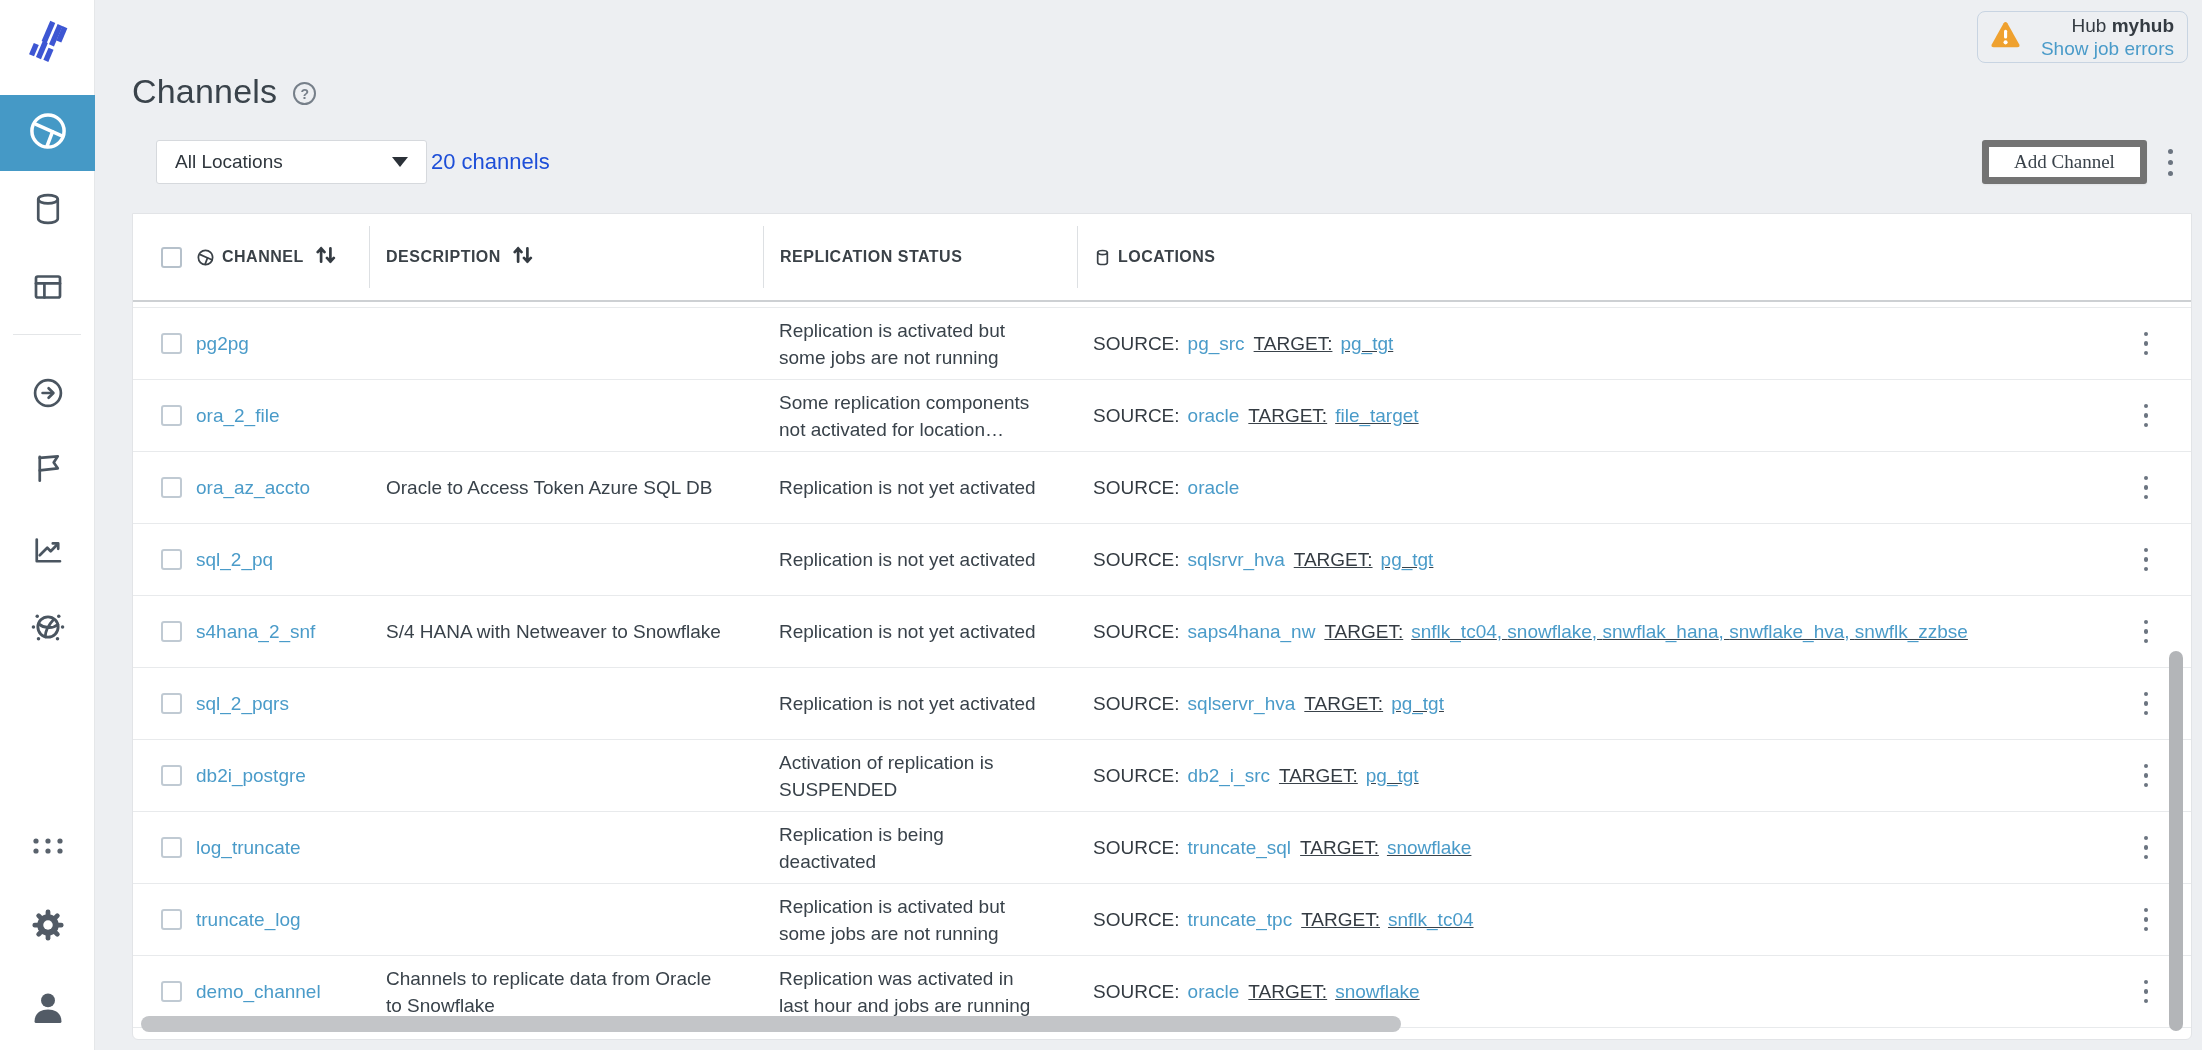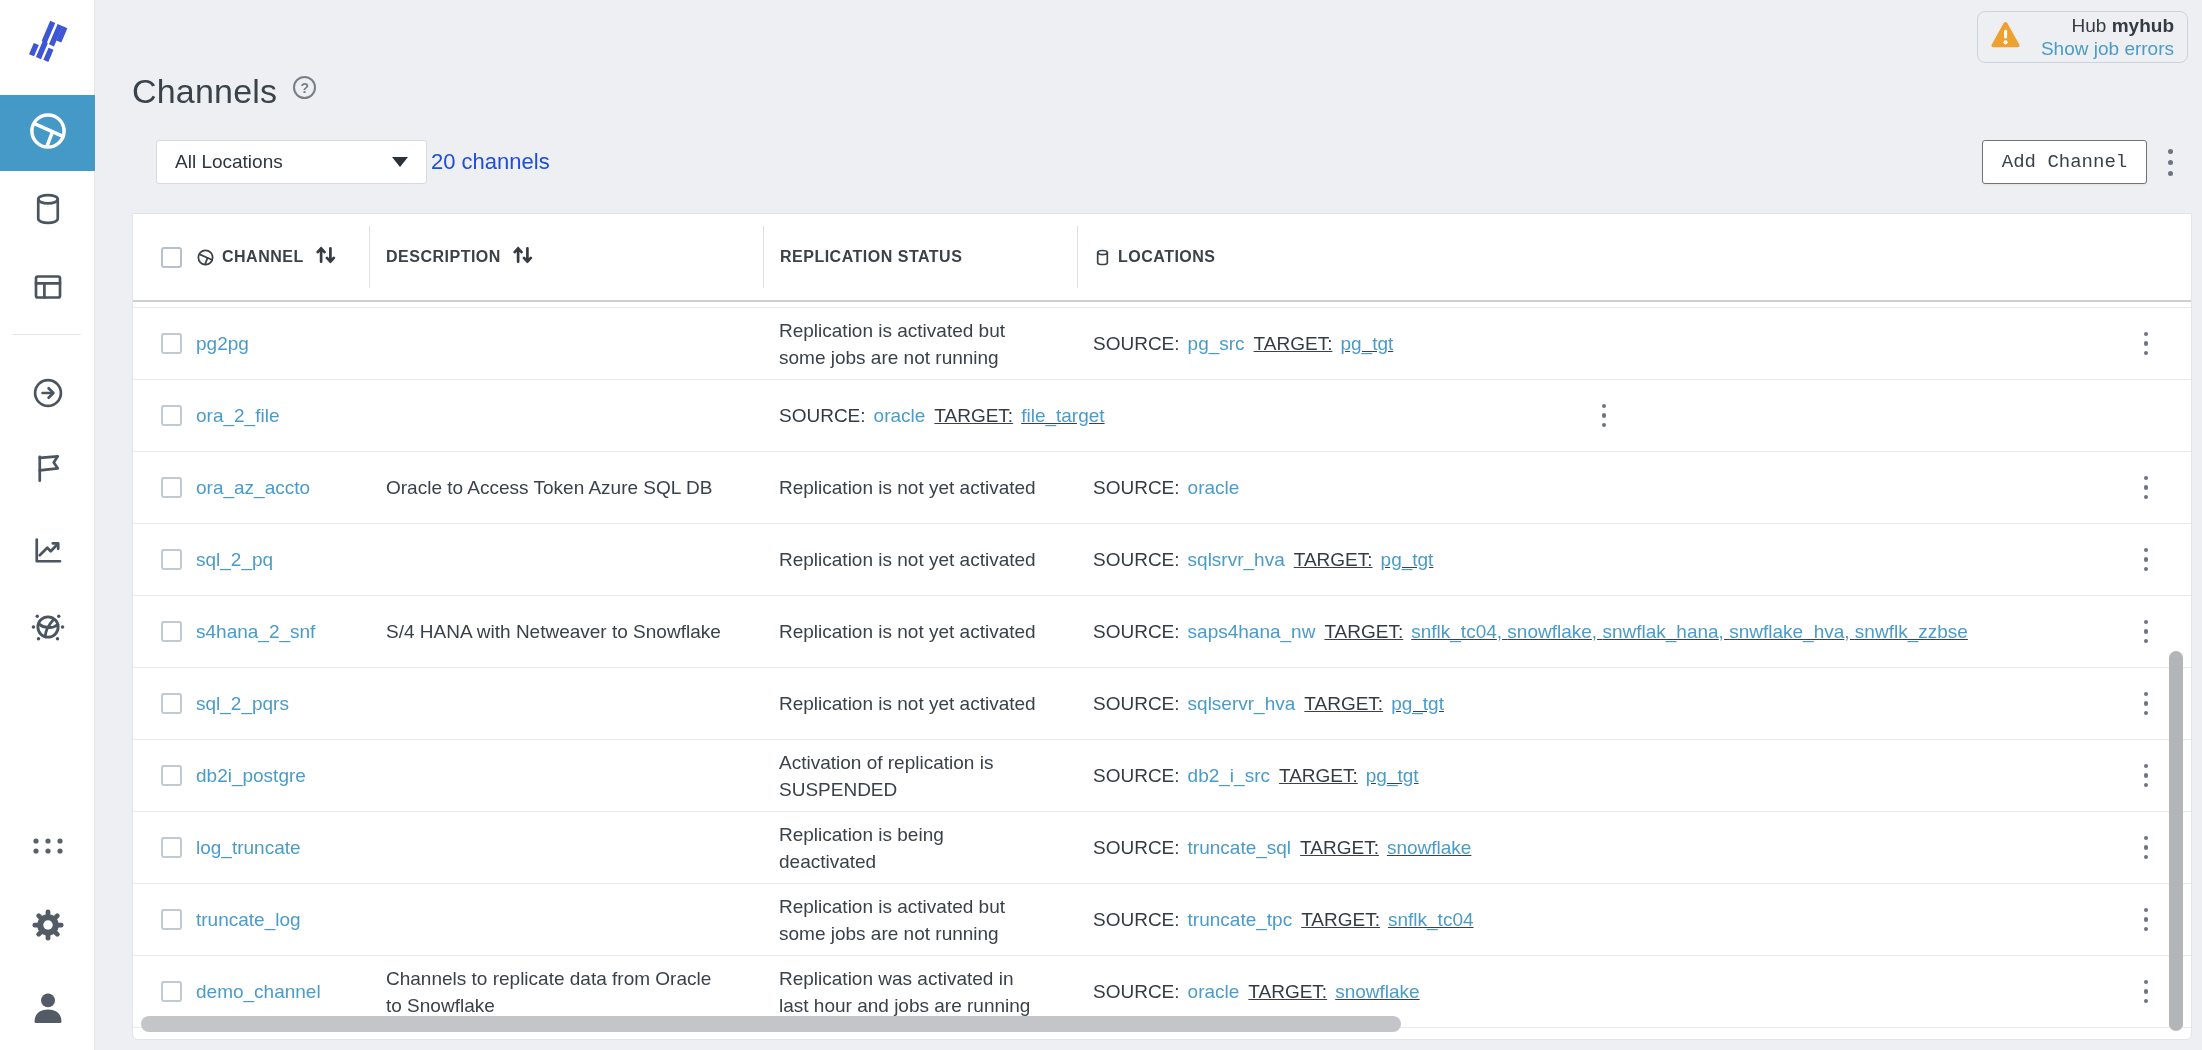--- a/index.html
+++ b/index.html
@@ -15,33 +15,33 @@
   .icon-stroke { stroke:#4a5560; fill:none; stroke-width:1.8; stroke-linecap:round; stroke-linejoin:round; }
 
   
   .hub-box { position:absolute; left:1977px; top:11px; width:211px; height:52px; border:1px solid #c8d4e2; border-radius:8px; display:flex; align-items:center; padding:0 13px 0 11px; gap:10px; background:#edeff2; }
   .hub-text { flex:1; text-align:right; line-height:1; }
   .hub-line1 { font-size:19px; color:#343b42; margin-bottom:4px; }
   .hub-line1 b { font-weight:700; }
   .hub-link { font-size:19px; color:#4a9bc9; cursor:pointer; }
 
   
-  .page-head { position:absolute; left:132px; top:72px; display:flex; gap:16px; }
+  .page-head { position:absolute; left:132px; top:72px; display:flex; align-items:center; gap:16px; }
   .page-title { font-size:34px; font-weight:500; color:#3a434b; letter-spacing:.2px; }
   .help-circle { width:23px; height:23px; border:2px solid #767f89; border-radius:50%; display:flex; align-items:center; justify-content:center; font-size:14px; font-weight:700; color:#767f89; margin-top:4px; cursor:pointer; }
 
   
   .toolbar { position:absolute; left:132px; top:140px; height:44px; display:flex; align-items:center;padding-left:24px; }
   .select-box { width:271px; height:44px; background:#fff; border:1px solid #d6d9dd; border-radius:3px; display:flex; align-items:center; justify-content:space-between; padding:0 18px; font-size:19px; color:#2f363d; cursor:pointer; }
   .caret-down { width:0; height:0; border-left:8px solid transparent; border-right:8px solid transparent; border-top:10px solid #2b3138; }
   .filter-box { margin-left:11px; width:270px; height:44px; background:#fff; border:1px solid #d6d9dd; border-radius:3px; display:flex; align-items:center; padding:0 12px 0 16px; }
   .filter-box input { flex:1; border:none; outline:none; font-size:19px; color:#39424a; font-family:inherit; background:transparent; }
   .filter-box input::placeholder { color:#a8afb7; }
   .channel-count { margin-left:4px; font-size:22px; color:#1d4ed8; }
-  .add-btn { position:absolute; left:1982px; top:140px; width:165px; height:44px; background:#fff; border:1px solid #737373; border-radius:3px; font-size:19px; color:#39424a; display:flex; align-items:center; justify-content:center; cursor:pointer; box-shadow:0 1px 2px rgba(0,0,0,.05); font-family:Liberation Mono, monospace; }
+  .add-btn { position:absolute; left:1982px; top:140px; width:165px; height:44px; background:#fff; border:7px solid #737373; border-radius:3px; font-size:19px; color:#39424a; display:flex; align-items:center; justify-content:center; cursor:pointer; box-shadow:0 1px 2px rgba(0,0,0,.05); font-family:Liberation Serif, serif; }
   .kebab { display:flex; flex-direction:column; align-items:center; gap:6px; cursor:pointer; }
   .kebab i { width:5px; height:5px; border-radius:50%; background:#6b7480; }
   .page-kebab { position:absolute; left:2162px; top:147px; padding:2px 6px; }
 
   
   .card { position:absolute; left:132px; top:213px; width:2060px; height:827px; background:#fff; border:1px solid #e2e4e7; border-radius:0 0 6px 6px; }
   .tgrid { display:grid; grid-template-columns:63px 173px 394px 314px 1054px 30px; align-items:center; }
   .thead { height:88px; border-bottom:2px solid #cdd0d3; position:relative; }
   .hdr-cell { display:flex; align-items:center; gap:7px; font-size:16px; font-weight:700; color:#3a4147; letter-spacing:.5px; height:100%; position:relative; }
   .hdr-cell.pad { padding-left:17px; }
@@ -311,20 +311,22 @@
               <i></i>
             </div>
           </div>
         </div>
         <div class="tgrid row">
           <div class="cb-wrap">
             <div class="checkbox"></div>
           </div>
           <div class="cell name-cell"><a>ora_2_file</a></div>
           <div class="cell desc-cell"></div>
+          <div class="cell status-cell">Some replication components
+not activated for location…</div>
           <div class="cell loc-cell"><span class="loc-group"><span class="loc-label">SOURCE:</span><a class="loc-link">oracle</a></span><span class="loc-group"><span class="loc-label">TARGET:</span><a class="loc-link">file_target</a></span></div>
           <div class="cell kebab-cell">
             <div class="kebab">
               <i></i>
               <i></i>
               <i></i>
             </div>
           </div>
         </div>
         <div class="tgrid row">

